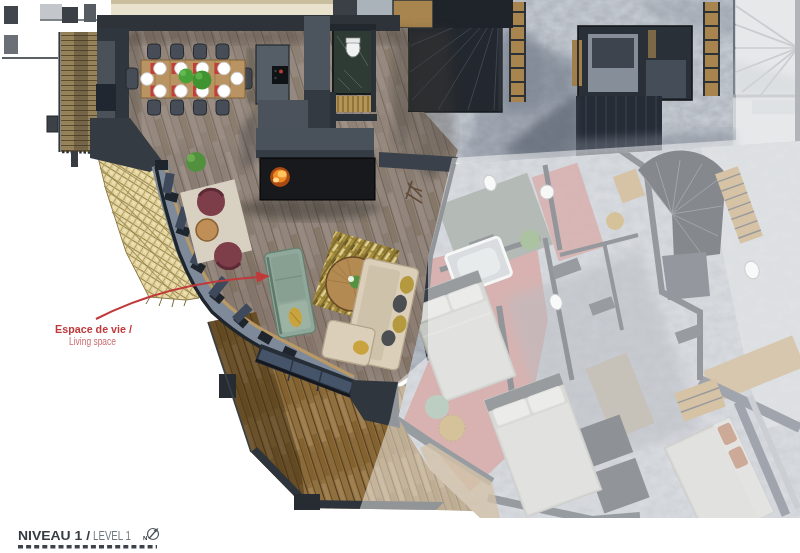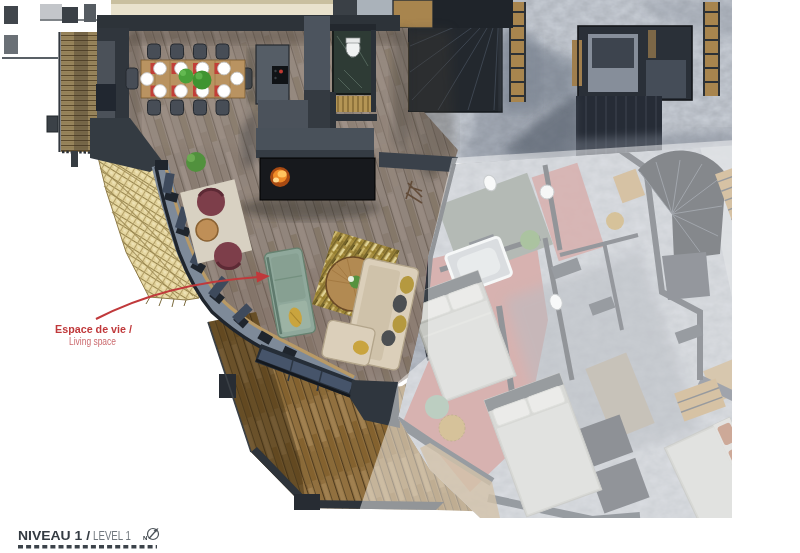--- a/index.html
+++ b/index.html
@@ -1,16 +1,16 @@
 <!DOCTYPE html>
 <html><head>
 <meta charset="utf-8">
 <style>
   html,body{margin:0;padding:0;background:#fff;}
-  .page{position:relative;width:732px;height:553px;overflow:hidden;background:#3b82f6;
+  .page{position:relative;width:800px;height:553px;overflow:hidden;background:#3b82f6;
         font-family:"Liberation Sans",sans-serif;}
   svg{display:block;}
 </style>
 </head>
 <body>
 <div class="page">
 <svg width="800" height="553" viewBox="0 0 800 553">
 <defs>
 
   <pattern id="floorp" width="24" height="150" patternUnits="userSpaceOnUse" patternTransform="rotate(-17)">

